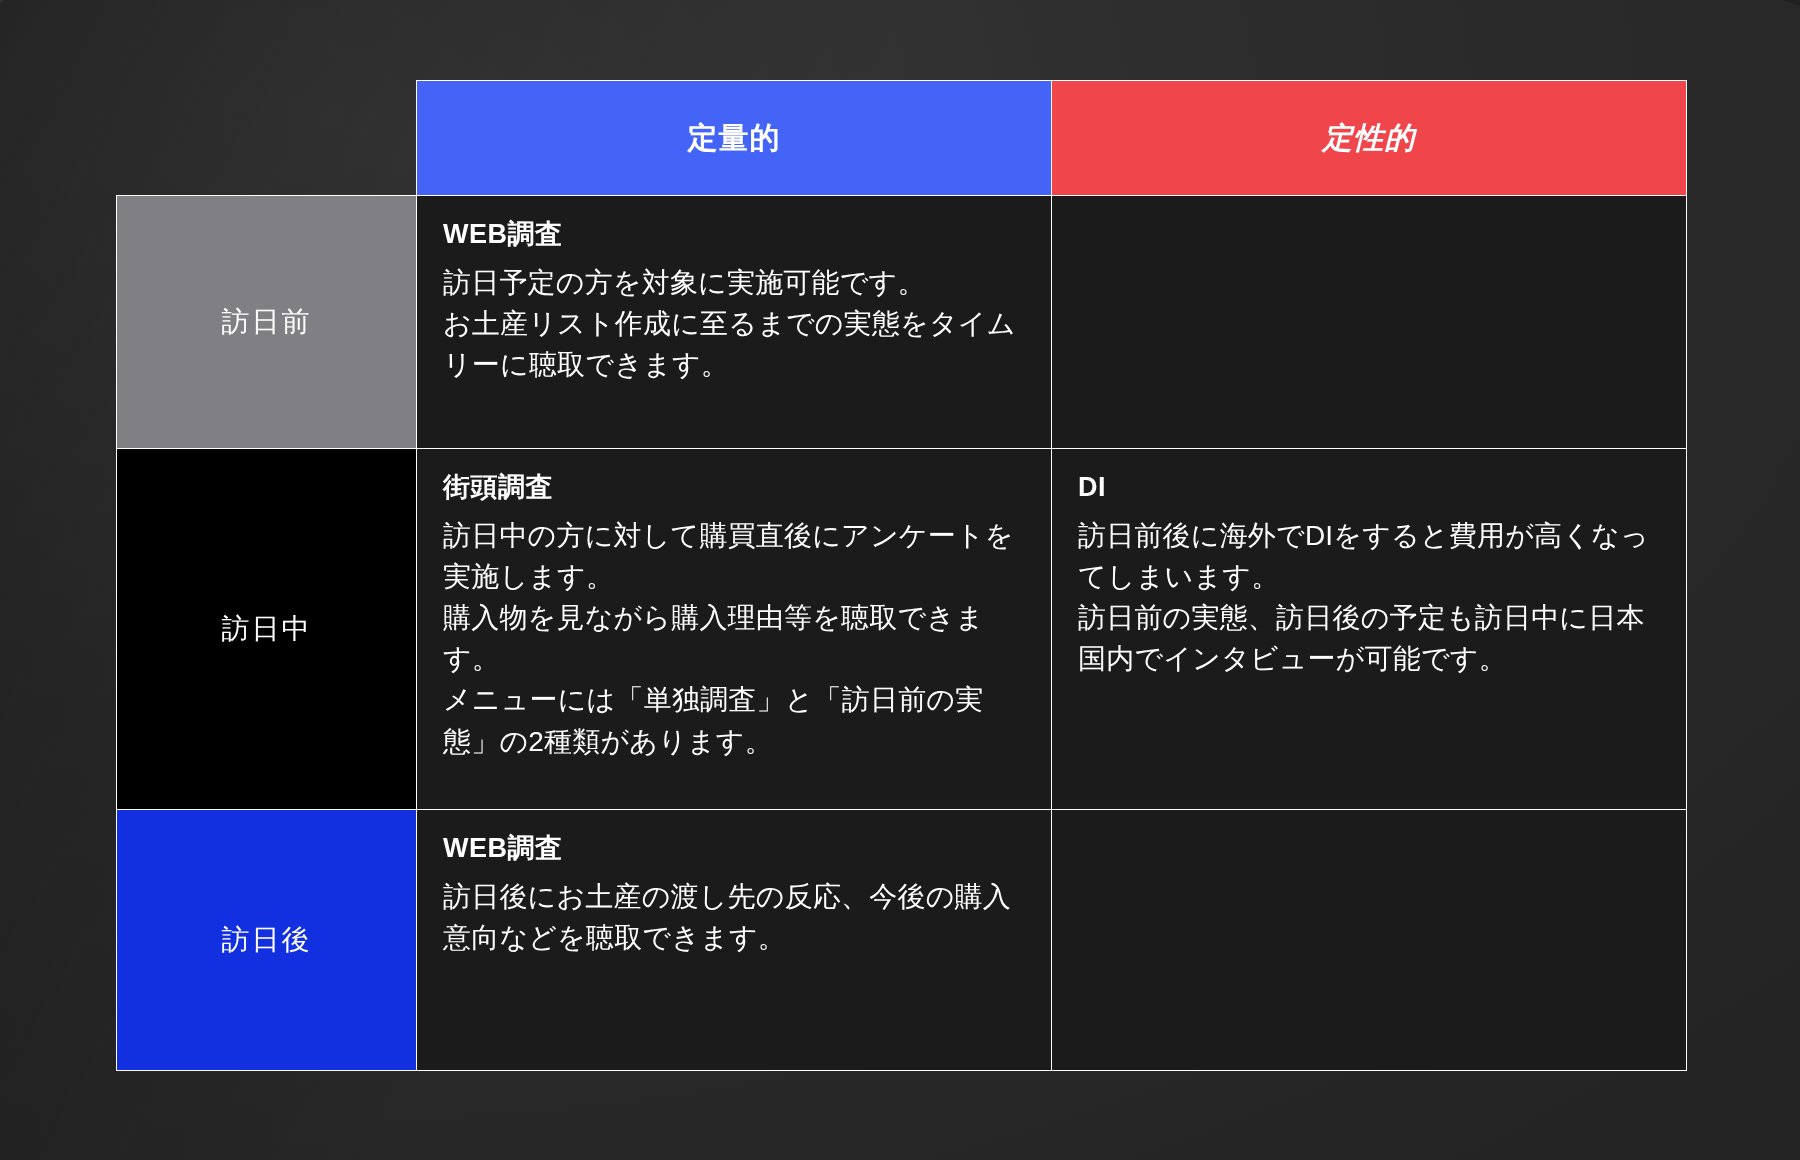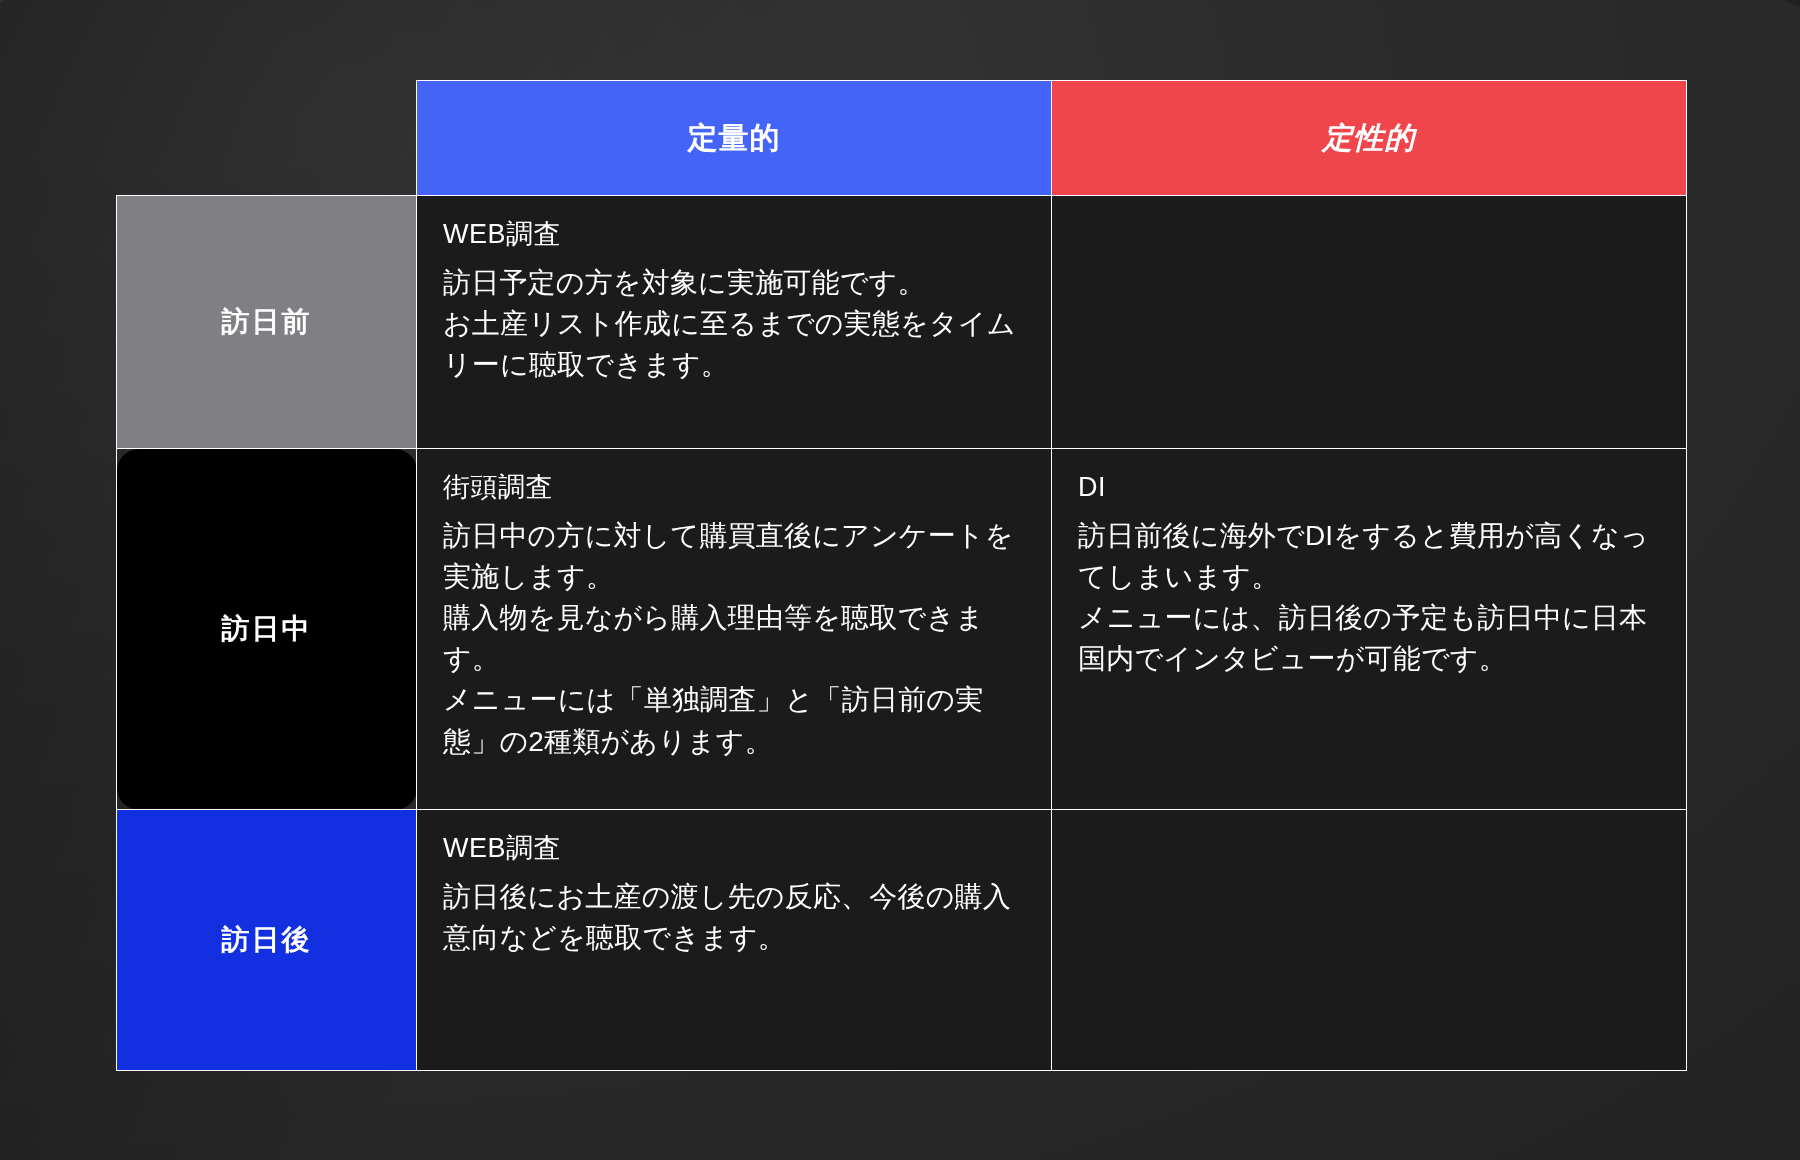--- a/index.html
+++ b/index.html
@@ -66,38 +66,38 @@
     border: 1px solid #ffffff;
   }
   .hdr-quant { background: #4364f7; }
   .hdr-qual  { background: #f0464b; font-style: italic; }
 
   
   .stage {
     text-align: center;
     vertical-align: middle;
     font-size: 28px;
-    font-weight: bold;
+    font-weight: normal;
     letter-spacing: 2px;
     border: 1px solid #ffffff;
   }
   .stage-before { background: #808084; }
-  .stage-during { background: #000000; border-radius: 22px; }
+  .stage-during { background: #000000; }
   .stage-after  { background: #1330e0; margin-top: 11px; }
 
   
   .cell {
     background: #1b1b1b;
     border: 1px solid #ffffff;
     vertical-align: top;
     padding: 22px 26px 26px 26px;
   }
   .cell-title {
     font-size: 27px;
-    font-weight: normal;
+    font-weight: bold;
     line-height: 1.25;
     margin-bottom: 10px;
     letter-spacing: 0.5px;
   }
   .cell-body {
     font-size: 28px;
     line-height: 1.47;
     letter-spacing: 0.2px;
     white-space: pre-line;
   }
@@ -142,21 +142,21 @@
         <th class="stage stage-during">訪日中</th>
         <td class="cell">
           <div class="cell-title">街頭調査</div>
           <div class="cell-body">訪日中の方に対して購買直後にアンケートを実施します。
 購入物を見ながら購入理由等を聴取できます。
 メニューには「単独調査」と「訪日前の実態」の2種類があります。</div>
         </td>
         <td class="cell">
           <div class="cell-title">DI</div>
           <div class="cell-body">訪日前後に海外でDIをすると費用が高くなってしまいます。
-メニューには、訪日後の予定も訪日中に日本国内でインタビューが可能です。</div>
+訪日前の実態、訪日後の予定も訪日中に日本国内でインタビューが可能です。</div>
         </td>
       </tr>
       <tr class="row-after">
         <th class="stage stage-after">訪日後</th>
         <td class="cell">
           <div class="cell-title">WEB調査</div>
           <div class="cell-body">訪日後にお土産の渡し先の反応、今後の購入意向などを聴取できます。</div>
         </td>
         <td class="cell empty-cell">
           <div class="cell-title"></div>

